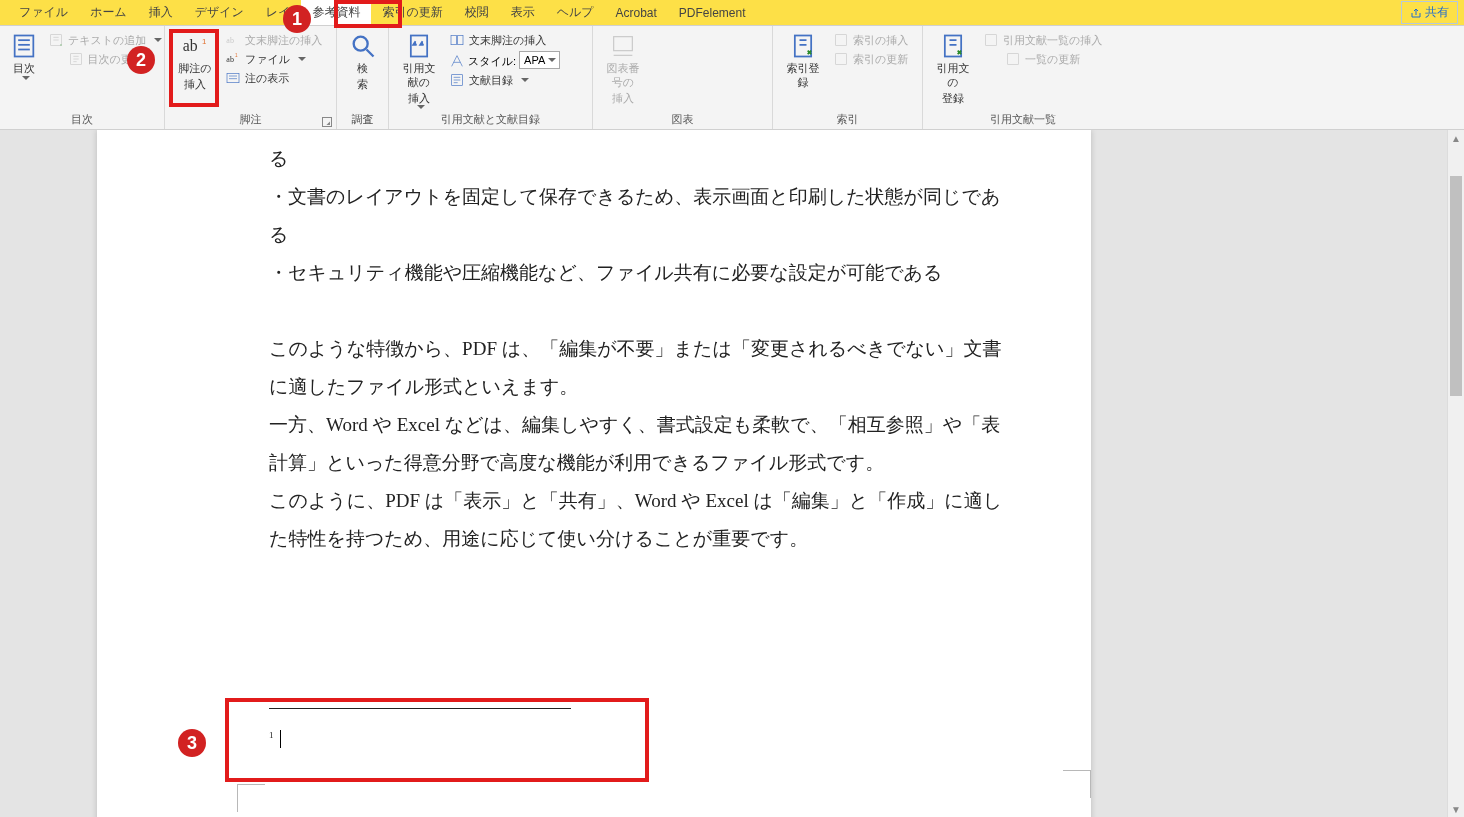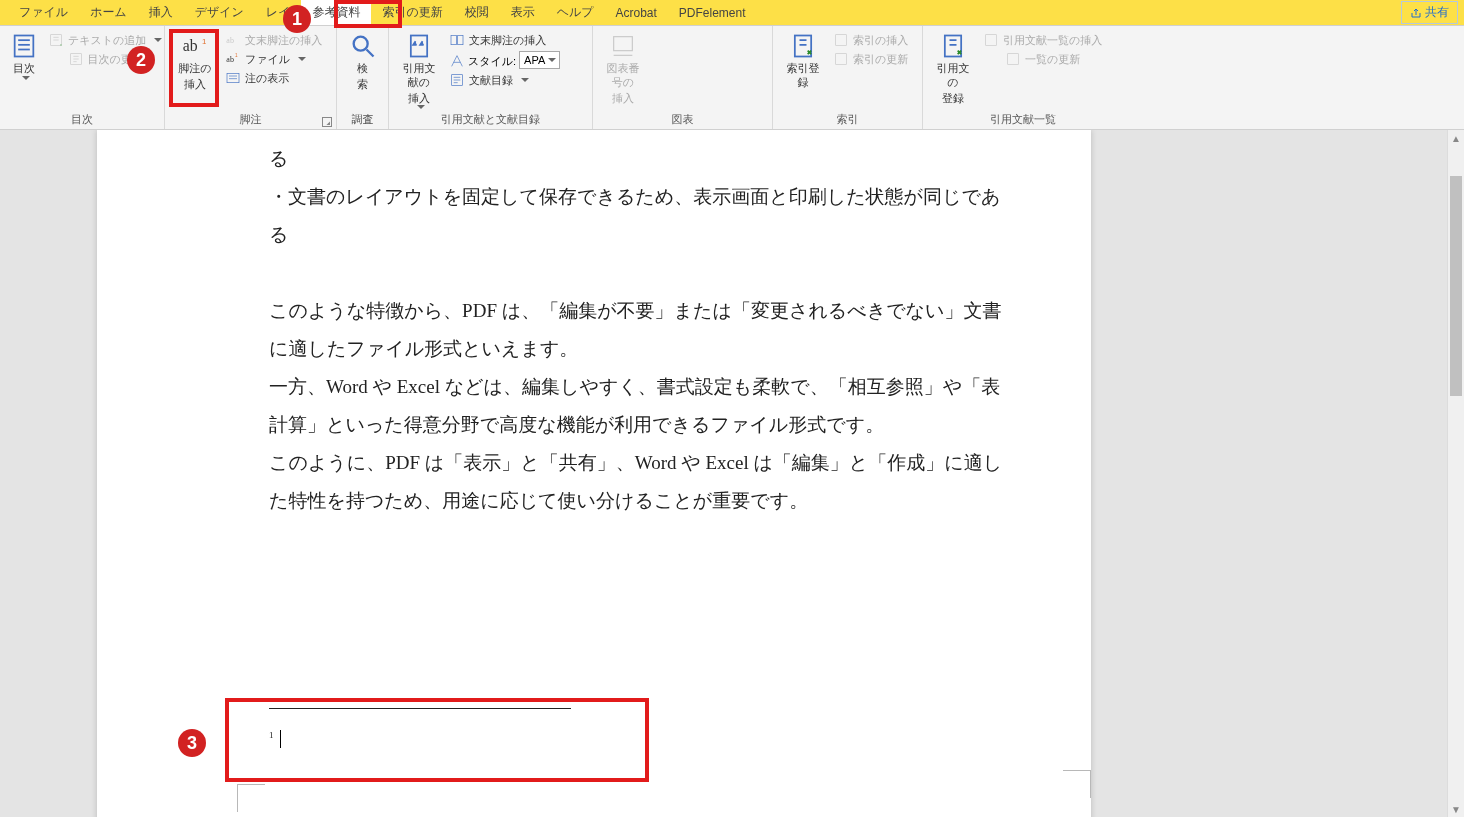--- a/index.html
+++ b/index.html
@@ -521,20 +521,21 @@
 </div>
 
 <div class="redbox" style="left:169px;top:29px;width:50px;height:78px;"></div>
 <div class="numcircle" style="left:127px;top:46px;">2</div>
 
 <div class="doc-wrap">
   <div class="page">
     <div class="body-text">
       <p>る</p>
       <p>・文書のレイアウトを固定して保存できるため、表示画面と印刷した状態が同じである</p>
+      <p>・セキュリティ機能や圧縮機能など、ファイル共有に必要な設定が可能である</p>
       <p>&nbsp;</p>
       <p>このような特徴から、PDF は、「編集が不要」または「変更されるべきでない」文書に適したファイル形式といえます。</p>
       <p>一方、Word や Excel などは、編集しやすく、書式設定も柔軟で、「相互参照」や「表計算」といった得意分野で高度な機能が利用できるファイル形式です。</p>
       <p>このように、PDF は「表示」と「共有」、Word や Excel は「編集」と「作成」に適した特性を持つため、用途に応じて使い分けることが重要です。</p>
     </div>
 
     <div class="footnote-sep"></div>
     <div class="footnote-area">
       <span class="footnote-num">1</span>
       <span class="caret"></span>

